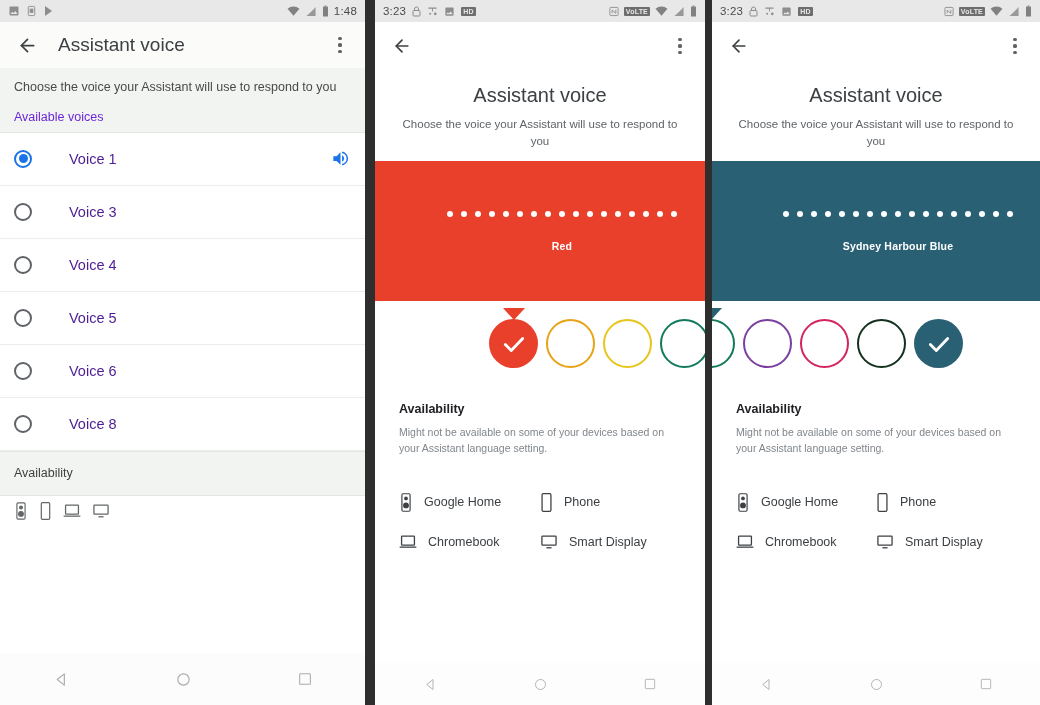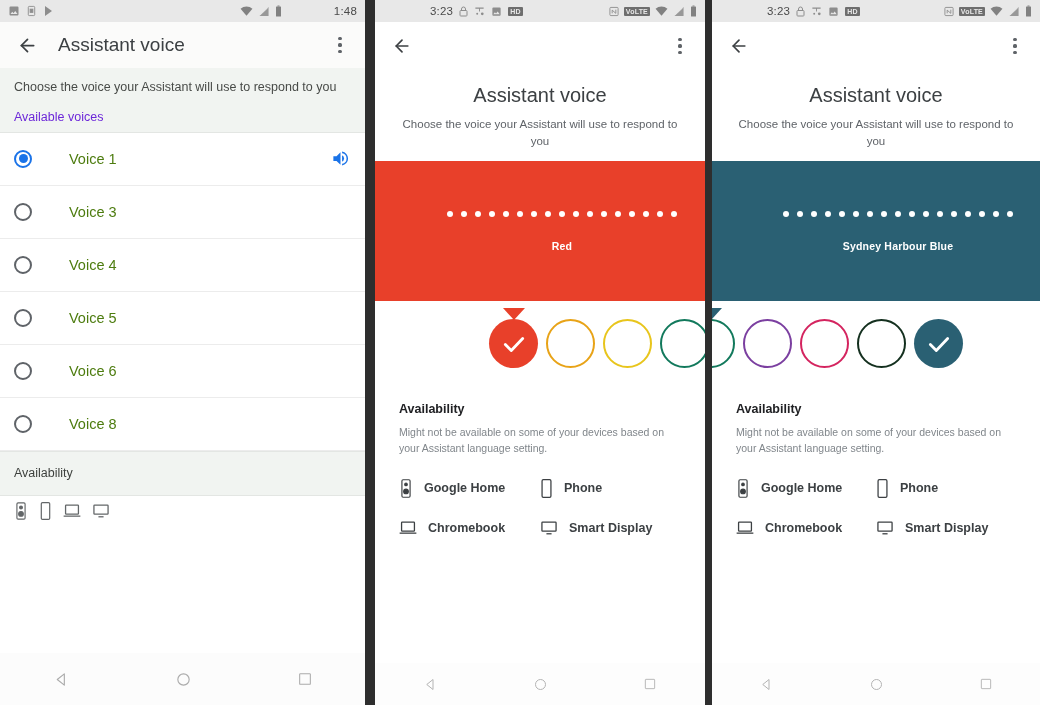--- a/index.html
+++ b/index.html
@@ -37,21 +37,21 @@
     display: flex;
     align-items: center;
     padding: 0 8px;
     font-size: 11px;
     color: #5d5d5d;
     gap: 6px;
   }
   .statusbar .sb-left  { display:flex; align-items:center; gap:6px; }
   .statusbar .sb-right { display:flex; align-items:center; gap:5px; margin-left:auto; }
   .sb-ico { display:inline-block; opacity:.72; }
-  .sb-time { font-size:11.5px; color:#4a4a4a; letter-spacing:.2px;margin-left:47px; }
+  .sb-time { font-size:11.5px; color:#4a4a4a; letter-spacing:.2px; }
   .sb-badge {
     font-size:7px; font-weight:bold; letter-spacing:.2px;
     background:#6e6e6e; color:#e8e8e8; padding:1px 2px; border-radius:1px;
     line-height:1;
   }
 
   
   .actionbar {
     height: 46px;
     background: #fbfbfa;
@@ -90,21 +90,21 @@
   }
   .radio {
     width:18px; height:18px; border-radius:50%;
     border:2px solid #5f6368; flex:none;
     display:flex; align-items:center; justify-content:center;
   }
   .radio.on { border-color:#1a73e8; }
   .radio.on::after {
     content:""; width:9px; height:9px; border-radius:50%; background:#1a73e8; display:block;
   }
-  .voice-label { font-size:14.5px; color:#4d7c0f; margin-left:37px; }
+  .voice-label { font-size:14.5px; color:#4c1d95; margin-left:37px; }
   .speaker { margin-left:auto; width:22px; height:22px; display:flex; align-items:center; justify-content:center; }
   .p1-avail {
     height: 45px; background:#f1f4f1;
     display:flex; align-items:center; padding:0 14px;
     font-size:12.5px; color:#3d403d;
     border-top:1px solid #e3e6e3; border-bottom:1px solid #e3e6e3;
   }
   .p1-cutoff {
     height:42px; background:#fff; padding:6px 14px 0 14px;
     display:flex; align-items:flex-start; gap:11px; overflow:hidden;
@@ -161,24 +161,23 @@
     border-left: 11px solid transparent;
     border-right: 11px solid transparent;
     border-top: 12px solid #000;
   }
 
   
   .avail { padding: 16px 24px 0 24px; background:#fff; }
   .avail-h { font-size:12.5px; color:#202124; font-weight:bold; }
   .avail-p { font-size:10.5px; color:#80868b; line-height:1.5; margin-top:9px; }
   .dev-grid {
-    margin-top: 22px;
+    margin-top: 36px;
     display:grid; grid-template-columns: 1fr 1fr;
     row-gap: 22px;
-    font-weight: bold;
   }
   .dev { display:flex; align-items:center; gap:11px; }
   .dev span { font-size:12.5px; color:#3c4043; }
 
   
   .navbar {
     position:absolute; bottom:0; left:0; right:0;
     height: 42px; background:#fdfdfd;
     display:flex; align-items:center; justify-content:space-around;
   }

